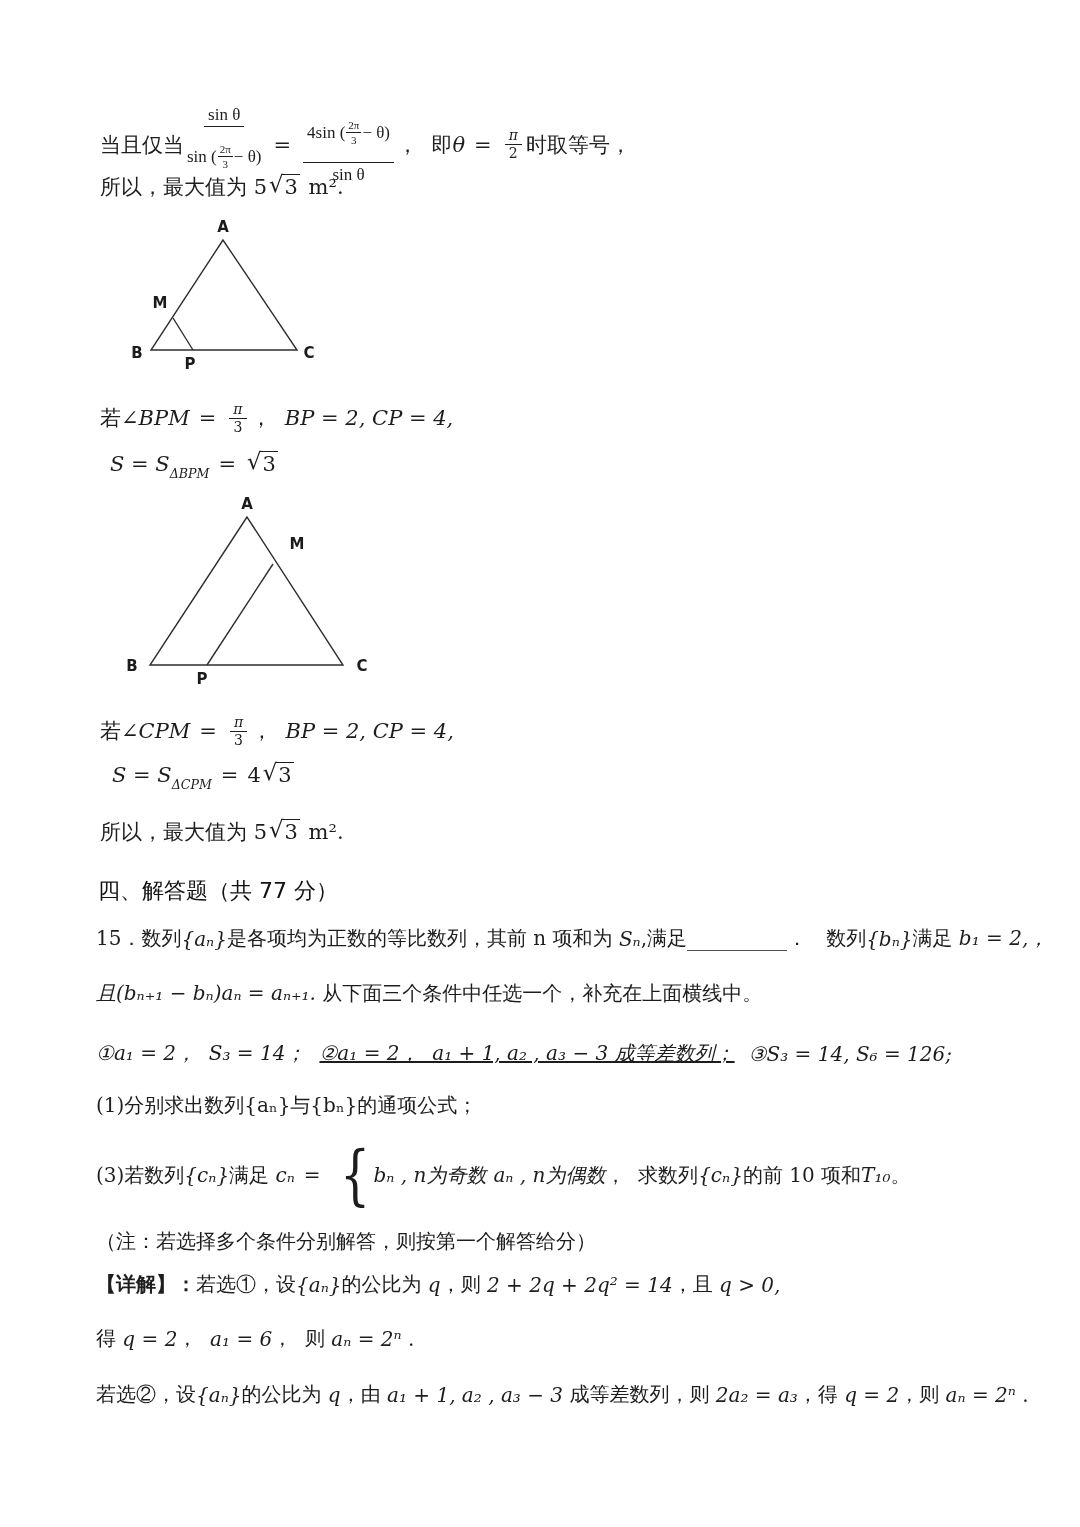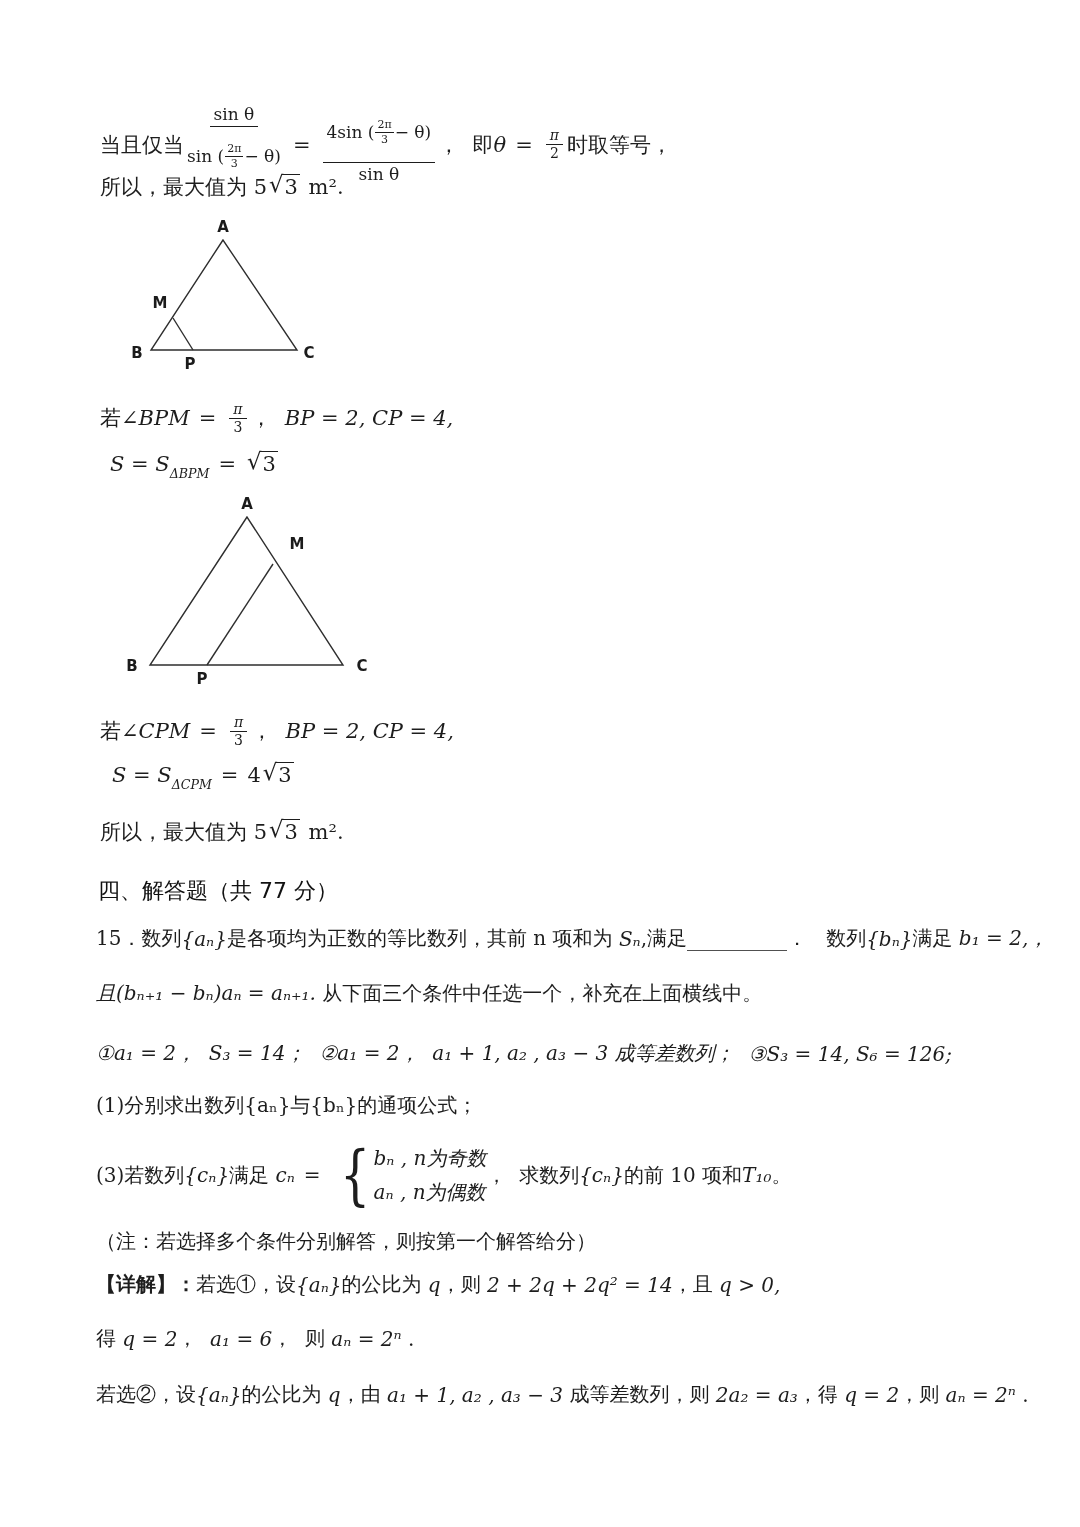--- a/index.html
+++ b/index.html
@@ -7,35 +7,35 @@
     position:relative;width:1080px;height:1527px;background:#ffffff;
     font-family:"DejaVu Serif","Liberation Serif",serif;
     color:#1d1d1d;font-size:21px;overflow:hidden;
     border-bottom:1px solid #f0f0f0;
   }
   .ln{position:absolute;display:flex;align-items:center;white-space:pre-wrap;}
   .m{font-style:italic;}
   .bold{font-weight:700;}
   .sb{font-size:0.60em;font-style:italic;align-self:flex-end;transform:translateY(4px);}
   
-  .frac{display:inline-flex;flex-direction:column;align-items:center;font-size:17px;line-height:1.25;margin:0 3px;}
+  .frac{display:inline-flex;flex-direction:column;align-items:center;font-size:17px;line-height:1.25;margin:0 3px;font-family:Liberation Serif, serif;}
   .frac .num{border-bottom:1.4px solid #1d1d1d;padding:0 4px 1px 4px;display:inline-flex;align-items:center;}
   .frac .den{padding-top:1px;display:inline-flex;align-items:center;}
   .sfrac{display:inline-flex;flex-direction:column;align-items:center;font-size:11px;line-height:1.15;margin:15px 1px;}
   .sfrac .num{border-bottom:1px solid #1d1d1d;padding:0 2px;}
   .pfrac{display:inline-flex;flex-direction:column;align-items:center;font-size:14px;line-height:1.2;margin:0 4px;}
   .pfrac .num{border-bottom:1.2px solid #1d1d1d;padding:0 4px;}
   .eqs{margin:0 9px;}
   
   .sqrt{display:inline-flex;align-items:flex-start;margin:0 2px;}
   .rsign{font-size:1.08em;line-height:1.05;transform:translateY(-1px);}
   .rc{border-top:1.6px solid #1d1d1d;line-height:1.2;padding:0 2px;margin-left:-1px;}
   
   .brace{font-size:66px;font-weight:400;line-height:0.85;transform:scaleX(0.72);margin:0 -2px 0 4px;color:#1d1d1d;}
-  .case-col{display:inline-flex;flex-direction:column;gap:7px;font-size:20px;}
+  .case-col{display:inline-flex;flex-direction:row;gap:7px;font-size:20px;}
   .heading{font-weight:400;font-size:22px;font-family:"DejaVu Sans","Liberation Sans",sans-serif;color:#111;}
   .small-doc{font-size:20px;}
   svg text{font-family:"DejaVu Sans","Liberation Sans",sans-serif;font-weight:700;fill:#1b1b1b;}
   svg path, svg line{stroke:#2e2e2e;stroke-width:1.4;fill:none;}
 </style>
 </head>
 <body>
 
 <div class="page">
 
@@ -167,21 +167,21 @@
   <div class="ln small-doc" style="top:925px;left:96px;">
     <span>15．</span><span>数列</span><span class="m">{aₙ}</span><span>是各项均为正数的等比数列，其前 n 项和为 </span><span class="m">Sₙ</span><span>,满足</span><span>__________</span><span>．   数列</span><span class="m">{bₙ}</span><span>满足 </span><span class="m">b₁ = 2,，</span>
   </div>
 
   <div class="ln small-doc" style="top:980px;left:96px;">
     <span class="m">且(bₙ₊₁ − bₙ)aₙ = aₙ₊₁.</span><span> 从下面三个条件中任选一个，补充在上面横线中。</span>
   </div>
 
   <div class="ln small-doc" style="top:1040px;left:96px;">
     <span class="m" style="margin-right:14px;">①a₁ = 2，  S₃ = 14；</span>
-    <span class="m" style="margin-right:14px;">②a₁ = 2，  a₁ + 1, a₂ , a₃ − 3 成等差数列；</span>
+    <span class="m" style="margin-right:14px;text-decoration:underline;">②a₁ = 2，  a₁ + 1, a₂ , a₃ − 3 成等差数列；</span>
     <span class="m">③S₃ = 14, S₆ = 126;</span>
   </div>
 
   <div class="ln small-doc" style="top:1092px;left:96px;">
     <span>(1)分别求出数列{aₙ}与{bₙ}的通项公式；</span>
   </div>
 
   <div class="ln small-doc" style="top:1136px;left:96px;height:78px;">
     <span>(3)若数列</span>
     <span class="m">{cₙ}</span>

